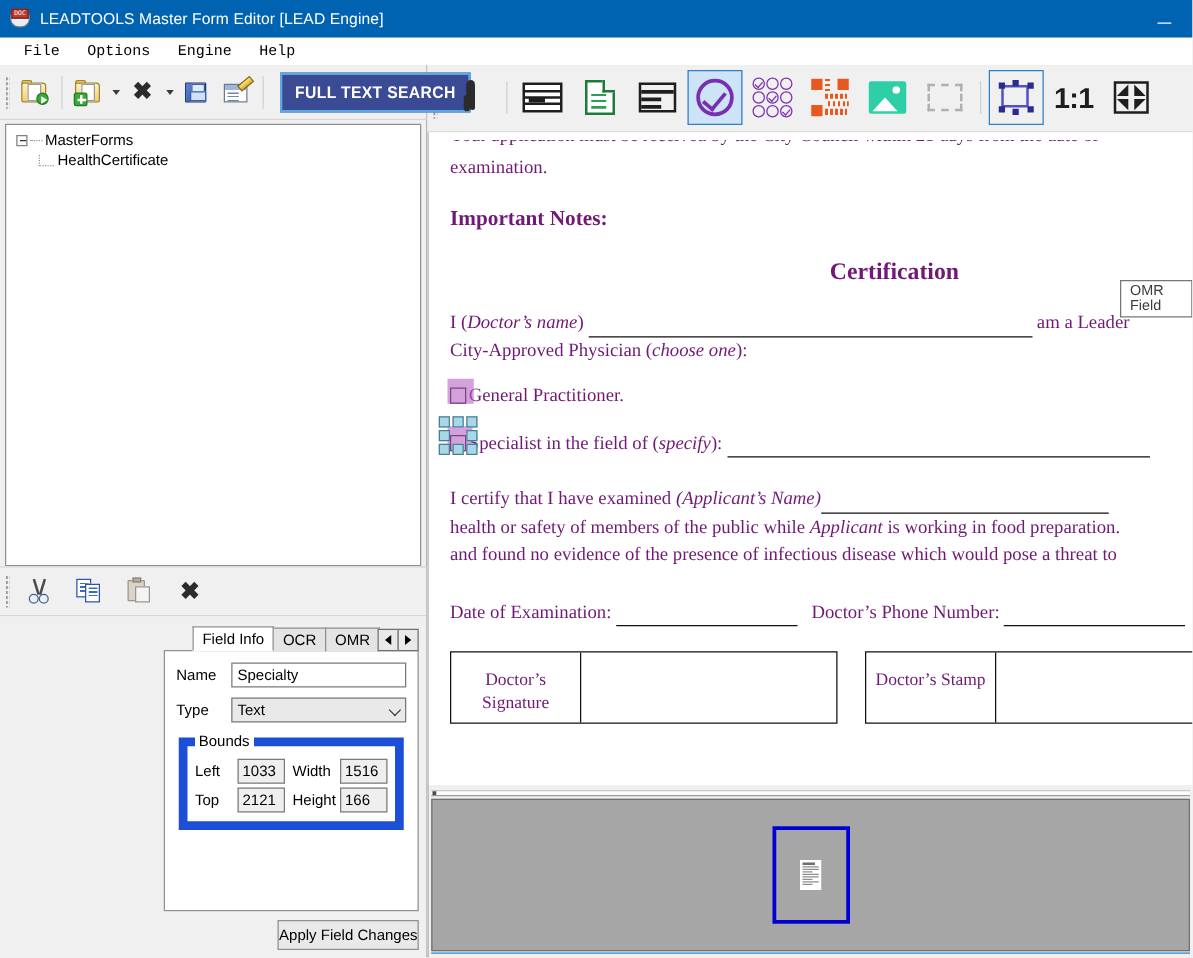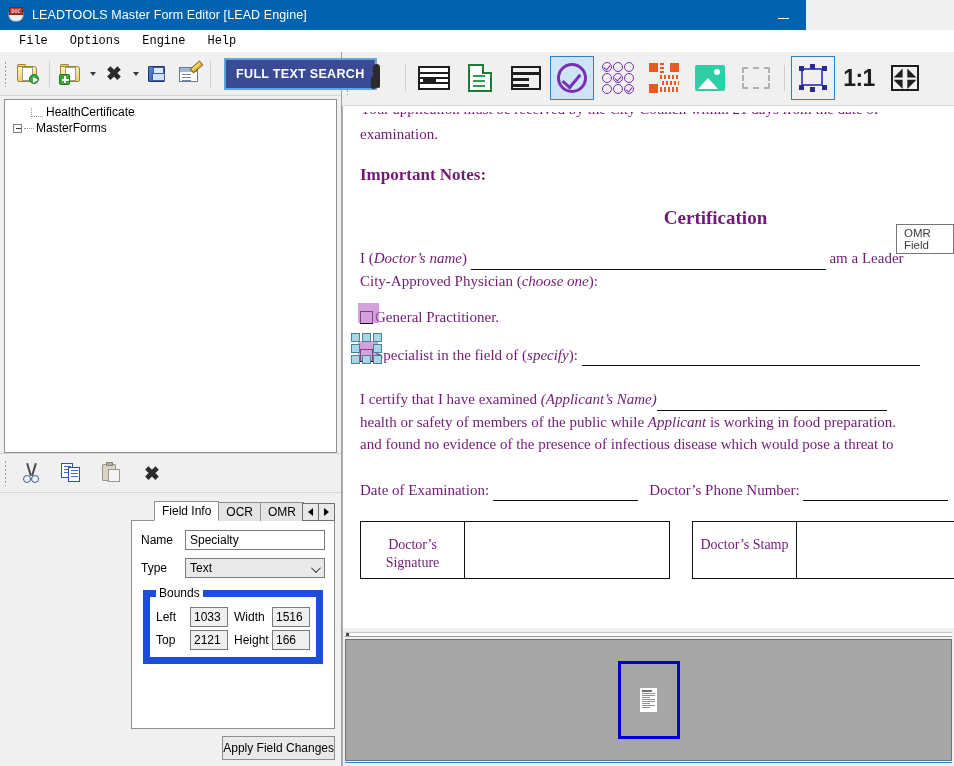--- a/index.html
+++ b/index.html
@@ -6,21 +6,21 @@
   html, body {
     margin: 0; padding: 0;
     width: 954px; height: 766px;
     overflow: hidden;
     font-family: "Liberation Sans", sans-serif;
     background: #f0f0f0;
   }
 
   
   #titlebar {
-    height: 30px; width: 806px;
+    height: 30px; width: 954px;
     background: #0063b1;
     display: flex; align-items: center;
     position: relative;
   }
   #app-icon {
     width: 18px; height: 18px; margin-left: 7px; margin-right: 7px;
     position: relative; flex: 0 0 auto;
   }
   #app-icon .disk {
     position: absolute; left: 1px; top: 5px; width: 16px; height: 11px;
@@ -491,28 +491,28 @@
         <span class="ico-props">
           <span class="props-win"></span>
             <span class="pencil"></span>
         </span>
       </div>
       <div class="tb-sep"></div>
       <div id="full-text-search">FULL TEXT SEARCH</div>
     </div>
 
     <div id="treeview">
-      <div class="tree-row tree-child">
-        <span class="tree-elbow"></span>
-        <span class="tree-label">HealthCertificate</span>
-      </div>
       <div class="tree-row">
         <span class="tree-expander"></span>
         <span class="tree-dash"></span>
         <span class="tree-label">MasterForms</span>
+      </div>
+      <div class="tree-row tree-child">
+        <span class="tree-elbow"></span>
+        <span class="tree-label">HealthCertificate</span>
       </div>
     </div>
 
     <div id="editor-toolbar">
       <div class="grip"></div>
       <div class="tb-btn">
         <span class="ico-cut">
           <span class="cut-l1"></span>
             <span class="cut-l2"></span>
             <span class="cut-b1"></span>

